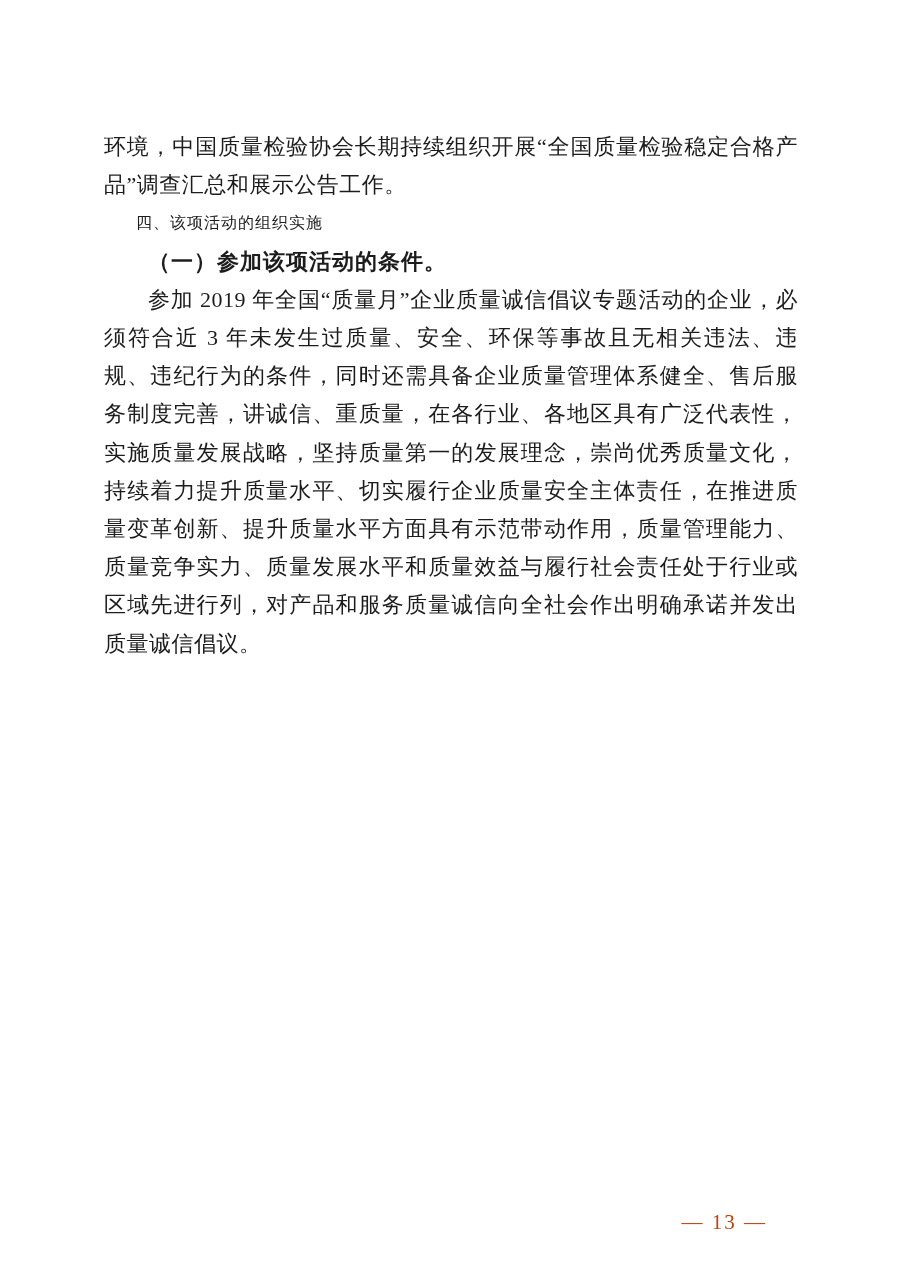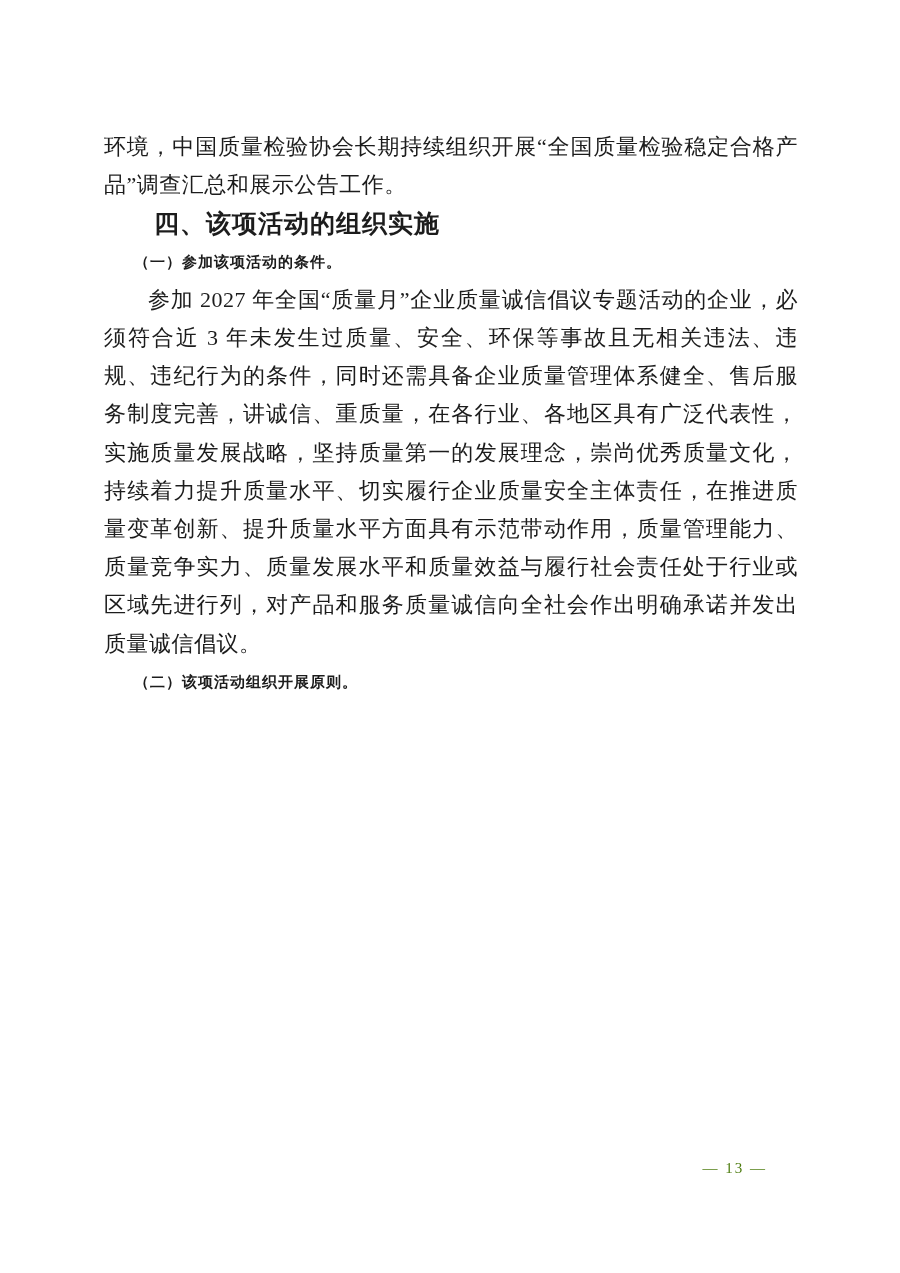--- a/index.html
+++ b/index.html
@@ -32,64 +32,63 @@
     letter-spacing: 0.5px;
     font-family: "Liberation Serif", "DejaVu Serif", serif;
     font-weight: 400;
   }
 
   .indent {
     text-indent: 2em;
   }
 
   .heading-1 {
-    font-size: 25px;
+    font-size: 16px;
     line-height: 38.2px;
     text-indent: 2em;
     font-family: "Liberation Sans", "DejaVu Sans", sans-serif;
-    font-weight: 700;
+    font-weight: 400;
     letter-spacing: 1px;
   }
 
   .heading-2 {
-    font-size: 15px;
+    font-size: 22px;
     line-height: 38.2px;
     text-indent: 2em;
     font-family: "Liberation Serif", "DejaVu Serif", serif;
     font-weight: 700;
     letter-spacing: 1px;
   }
 
   .page-number {
     position: absolute;
-    top: 1153px;
+    top: 1207px;
     right: 133px;
-    font-size: 15px;
+    font-size: 21px;
     line-height: 30px;
     font-family: "Liberation Serif", "DejaVu Serif", serif;
-    color: #4d7c0f;
+    color: #c2410c;
     letter-spacing: 2px;
   }
 </style>
 </head>
 <body>
 
 <div class="page">
 
   <div class="content">
 
     <p class="body-text">环境，中国质量检验协会长期持续组织开展“全国质量检验稳定合格产品”调查汇总和展示公告工作。</p>
 
 
     <h2 class="heading-1">四、该项活动的组织实施</h2>
 
     <h3 class="heading-2">（一）参加该项活动的条件。</h3>
 
-    <p class="body-text indent">参加 2027 年全国“质量月”企业质量诚信倡议专题活动的企业，必须符合近 3 年未发生过质量、安全、环保等事故且无相关违法、违规、违纪行为的条件，同时还需具备企业质量管理体系健全、售后服务制度完善，讲诚信、重质量，在各行业、各地区具有广泛代表性，实施质量发展战略，坚持质量第一的发展理念，崇尚优秀质量文化，持续着力提升质量水平、切实履行企业质量安全主体责任，在推进质量变革创新、提升质量水平方面具有示范带动作用，质量管理能力、质量竞争实力、质量发展水平和质量效益与履行社会责任处于行业或区域先进行列，对产品和服务质量诚信向全社会作出明确承诺并发出质量诚信倡议。</p>
+    <p class="body-text indent">参加 2019 年全国“质量月”企业质量诚信倡议专题活动的企业，必须符合近 3 年未发生过质量、安全、环保等事故且无相关违法、违规、违纪行为的条件，同时还需具备企业质量管理体系健全、售后服务制度完善，讲诚信、重质量，在各行业、各地区具有广泛代表性，实施质量发展战略，坚持质量第一的发展理念，崇尚优秀质量文化，持续着力提升质量水平、切实履行企业质量安全主体责任，在推进质量变革创新、提升质量水平方面具有示范带动作用，质量管理能力、质量竞争实力、质量发展水平和质量效益与履行社会责任处于行业或区域先进行列，对产品和服务质量诚信向全社会作出明确承诺并发出质量诚信倡议。</p>
 
-    <h3 class="heading-2">（二）该项活动组织开展原则。</h3>
 
 
   </div>
 
   <div class="page-number">— 13 —</div>
 
 </div>
 
 </body></html>

